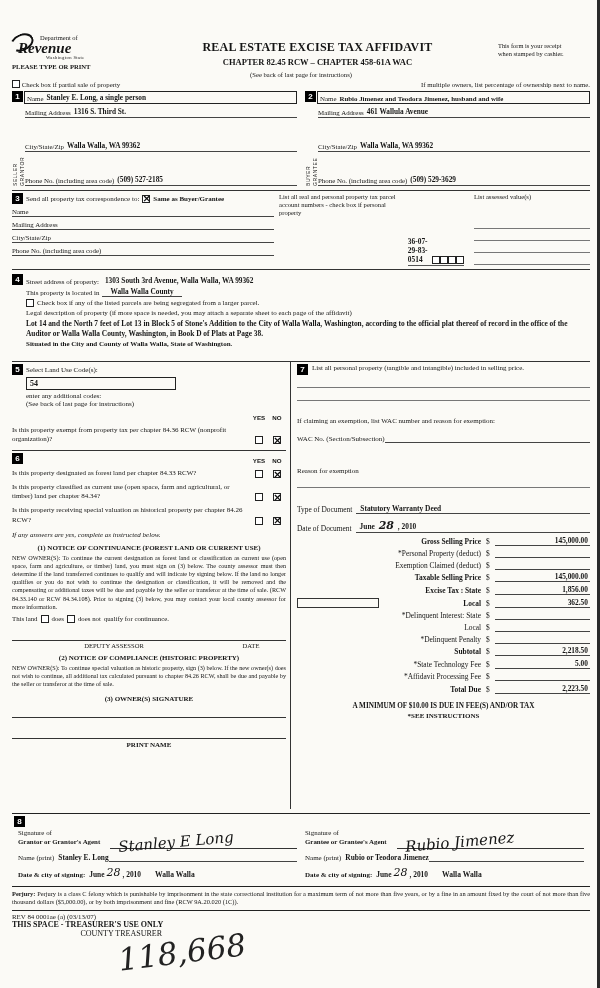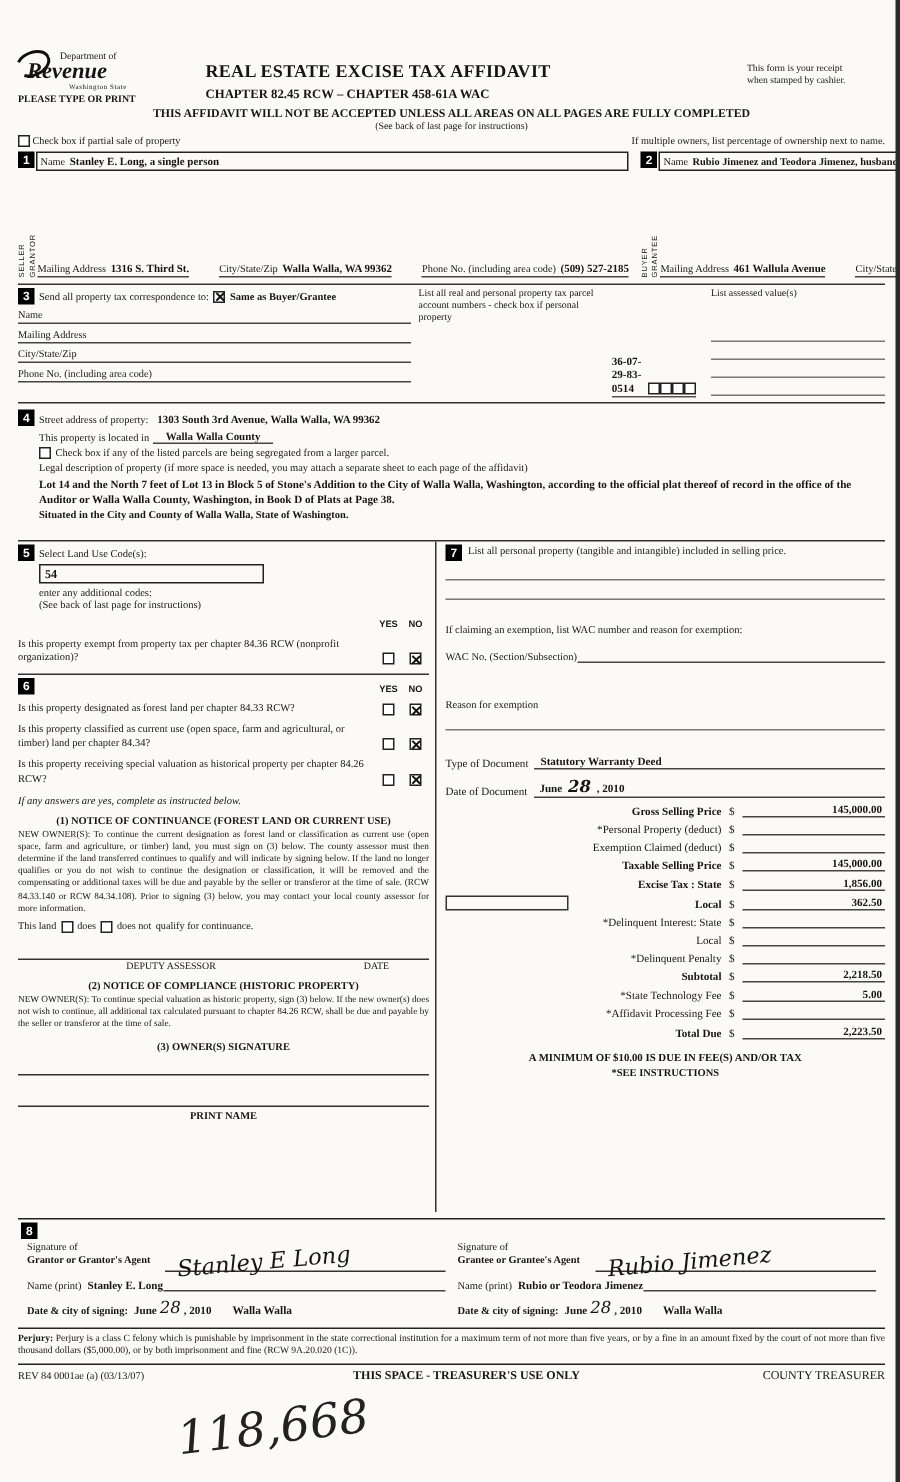--- a/index.html
+++ b/index.html
@@ -22,21 +22,21 @@
 
   
   .hdr { display:flex; align-items:flex-start; }
   .logo { width:125px; position:relative; }
   .logo-mark { position:absolute; left:-2px; top:0px; width:24px; height:17px; border:2px solid #111;
                border-radius:50%; border-left-color:transparent; transform:rotate(-24deg); }
   .logo-dept { font-size:6.5px; margin-left:28px; }
   .logo-name { font-size:15px; font-weight:bold; font-style:italic; line-height:14px; margin-left:6px; }
   .logo-sub { font-size:4.6px; margin-left:34px; letter-spacing:0.4px; }
   .tp { font-size:6.6px; font-weight:bold; margin-top:3px; }
-  .title-wrap { flex:1; padding-top:6px; }
+  .title-wrap { flex:1; text-align:center; padding-top:6px; }
   .title { font-size:12px; font-weight:bold; letter-spacing:0.2px; }
   .chapter { font-size:8.5px; font-weight:bold; margin-top:2px; }
   .receipt { width:92px; font-size:6.4px; line-height:1.25; padding-top:8px; }
   .banner { text-align:center; font-weight:bold; font-size:7.9px; margin-top:1px; }
   .see-back { text-align:center; font-size:6.6px; margin-top:1px; }
   .subhdr { display:flex; font-size:6.8px; margin-top:2px; align-items:center; }
   .subhdr .gap { flex:1; }
 
   
   .sec12 { display:flex; margin-top:3px; min-height:84px; }
@@ -44,21 +44,21 @@
   .half + .half { margin-left:8px; }
   .nrow { display:flex; align-items:stretch; }
   .namebox { flex:1; border:1px solid #222; display:flex; align-items:flex-end; padding:1px 2px;
              min-height:13px; margin-left:1px; }
   .flbl { font-size:6.9px; margin-right:3px; white-space:nowrap; }
   .fval { font-weight:bold; font-size:7.3px; white-space:nowrap; }
   .brow { display:flex; flex:1; }
   .side { width:13px; display:flex; justify-content:center; gap:1px; padding-top:2px; }
   .vtext { writing-mode:vertical-rl; transform:rotate(180deg); font-size:5px; letter-spacing:0.6px;
            font-family:"Liberation Sans",sans-serif; line-height:6px; }
-  .flds { flex:1; display:flex; flex-direction:row; justify-content:space-evenly;gap:20px; }
+  .flds { flex:1; display:flex; flex-direction:column; justify-content:space-evenly;gap:20px; }
   .fld { display:flex; align-items:flex-end; border-bottom:0.8px solid #444; min-height:14px;
          padding-bottom:1px; }
 
   
   .sec3 { display:flex; border-top:1px solid #333; margin-top:4px; padding-top:2px; min-height:76px; }
   .s3-left { width:262px; display:flex; flex-direction:column; }
   .s3-left .fld { min-height:13px; }
   .s3-mid { width:195px; padding:0 5px; display:flex; flex-direction:row; }
   .s3-right { flex:1; padding-left:5px; display:flex; flex-direction:column; }
   .s3-hdr { font-size:6.6px; line-height:1.25; min-height:24px; }
@@ -128,21 +128,21 @@
   .sig-text { position:absolute; bottom:-3px; left:8px; font-size:15px; font-style:italic;
               font-family:"DejaVu Serif",serif; transform:rotate(-5deg); white-space:nowrap; }
   .s8-fld { display:flex; align-items:flex-end; margin-top:4px; font-size:7px; }
   .s8-fld .nv { font-weight:bold; font-size:7.4px; margin-left:4px; }
   .s8-fld .city { font-weight:bold; font-size:7.6px; margin-left:14px; }
   .day { font-size:11px; margin:0 2px; }
 
   
   .perjury { font-size:6.4px; line-height:1.32; margin-top:3px; text-align:justify; }
   .rev-row { display:flex; border-top:1.2px solid #222; margin-top:3px; padding-top:2px;
-             align-items:baseline; }
+             align-items:baseline;flex-direction:column; }
   .rev { width:170px; font-size:6.9px; }
   .tsp { flex:1; text-align:center; font-weight:bold; font-size:8px; }
   .ct { width:150px; text-align:right; font-weight:normal; font-size:8px; }
   .big-hand { position:absolute; left:118px; bottom:18px; font-size:31px; font-style:italic;
               font-family:"DejaVu Serif",serif; transform:rotate(-7deg); color:#222; }
 </style>
 </head>
 <body>
 
 <div class="page">
@@ -157,21 +157,20 @@
     </div>
     <div class="title-wrap">
       <div class="title">REAL ESTATE EXCISE TAX AFFIDAVIT</div>
       <div class="chapter">CHAPTER 82.45 RCW – CHAPTER 458-61A WAC</div>
     </div>
     <div class="receipt">
       <div>This form is your receipt</div>
       <div>when stamped by cashier.</div>
     </div>
   </div>
-  <div class="banner">THIS AFFIDAVIT WILL NOT BE ACCEPTED UNLESS ALL AREAS ON ALL PAGES ARE FULLY COMPLETED</div>
   <div class="see-back">(See back of last page for instructions)</div>
   <div class="subhdr">
     <span class="cb"></span>&nbsp;
     <span>Check box if partial sale of property</span>
     <span class="gap"></span>
     <span>If multiple owners, list percentage of ownership next to name.</span>
   </div>
 
   <div class="sec12">
     <div class="half">

